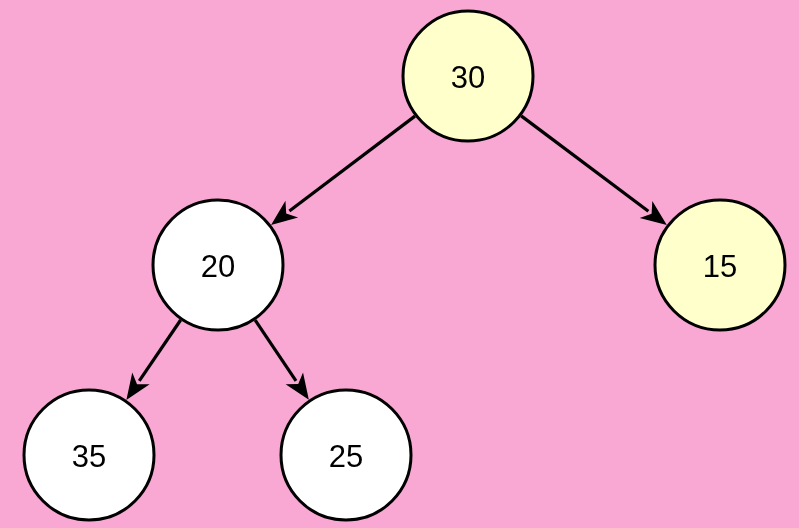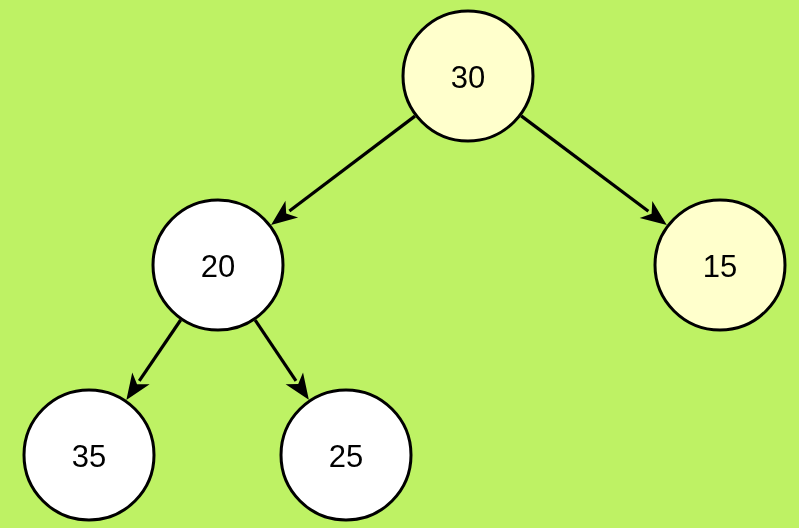--- a/index.html
+++ b/index.html
@@ -8,21 +8,21 @@
     padding: 0;
     background: #ffffff;
   }
   body {
     font-family: "Liberation Sans", sans-serif;
   }
   #canvas {
     position: relative;
     width: 799px;
     height: 528px;
-    background: #bef264;
+    background: #f9a8d4;
     overflow: hidden;
   }
   #tree-svg {
     position: absolute;
     top: 0;
     left: 0;
     width: 799px;
     height: 528px;
     display: block;
   }

